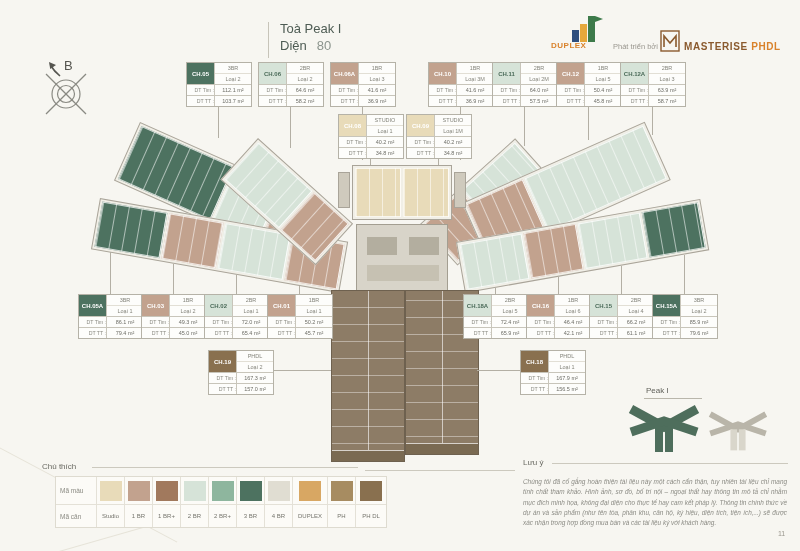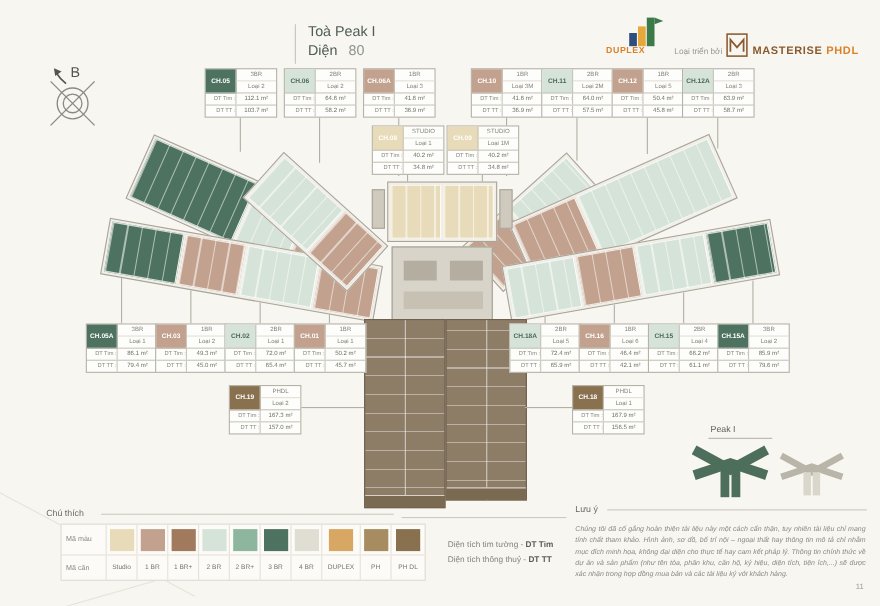--- a/index.html
+++ b/index.html
@@ -82,21 +82,21 @@
     <span>Diện</span><span class="fv">80</span>
   </div>
 
   <svg class="hq-logo" viewBox="0 0 50 40">
     <rect x="12" y="18" width="7" height="12" fill="#2e4e7e"></rect>
     <rect x="20" y="12" width="7" height="18" fill="#e6a83c"></rect>
     <rect x="28" y="4" width="7" height="26" fill="#3d7a4a"></rect>
     <path d="M35 4 L43 7 L35 10 Z" fill="#3d7a4a"></path>
   </svg>
   <div class="hq-word">DUPLEX</div>
-  <div class="dev-by">Loại triển bởi</div>
+  <div class="dev-by">Phát triển bởi</div>
   <svg class="ms-icon" width="20" height="22" viewBox="0 0 20 22">
     <rect x="1" y="1" width="18" height="20" fill="none" stroke="#8a5a2e" stroke-width="1.4"></rect>
     <path d="M4 17 V6 L10 13 L16 6 V17" fill="none" stroke="#8a5a2e" stroke-width="1.6"></path>
   </svg>
   <div class="ms-word">
     <span class="m1">MASTERISE</span>
     <span class="m2">PHDL</span>
   </div>
 
   <svg class="compass" width="64" height="64" viewBox="0 0 64 64">
@@ -511,23 +511,19 @@
       </div>
     <div class="lg-col" style="width:30px">
         <div class="lg-sw">
           <span style="background-color: rgb(137, 112, 79);"></span>
         </div>
         <div class="lg-lb">PH DL</div>
       </div>
   </div>
 
   <div class="rule" style="left:365px;top:470px;width:150px"></div>
-  <div class="areakey">
-    <div><span>Diện tích tim tường - </span><b>DT Tim</b></div>
-    <div><span>Diện tích thông thuỷ - </span><b>DT TT</b></div>
-  </div>
 
   <div class="sec-title" style="left:523px;top:458px">Lưu ý</div>
   <div class="rule" style="left:552px;top:463px;width:236px"></div>
   <div class="note-body">Chúng tôi đã cố gắng hoàn thiện tài liệu này một cách cẩn thận, tuy nhiên tài liệu chỉ mang tính chất tham khảo. Hình ảnh, sơ đồ, bố trí nội – ngoại thất hay thông tin mô tả chỉ nhằm mục đích minh họa, không đại diện cho thực tế hay cam kết pháp lý. Thông tin chính thức về dự án và sản phẩm (như tên tòa, phân khu, căn hộ, ký hiệu, diện tích, tiện ích,...) sẽ được xác nhận trong hợp đồng mua bán và các tài liệu ký với khách hàng.</div>
 
   <div class="pageno">11</div>
 </div>
 
 </body></html>

